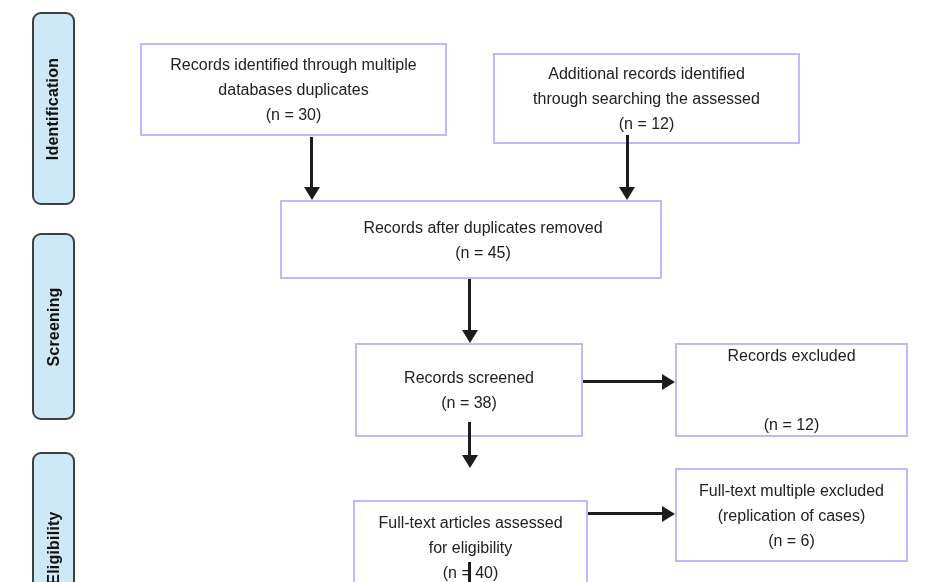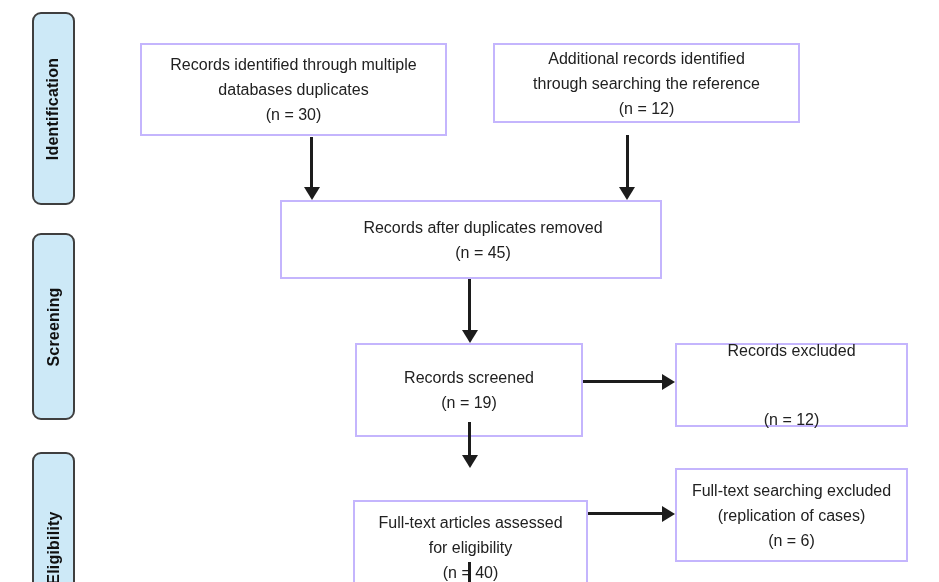--- a/index.html
+++ b/index.html
@@ -93,49 +93,49 @@
   <div class="stage" style="top:452px; height:192px;">
     <span class="stage-text">Eligibility</span>
   </div>
 
   <div class="fbox" style="left:140px; top:43px; width:307px; height:93px;">
     <div class="bline">Records identified through multiple</div>
     <div class="bline">databases duplicates</div>
     <div class="bline">(n = 30)</div>
   </div>
 
-  <div class="fbox" style="left:493px; top:43px; width:307px; height:80px;">
+  <div class="fbox" style="left:493px; top:53px; width:307px; height:91px;">
     <div class="bline">Additional records identified</div>
-    <div class="bline">through searching the reference</div>
+    <div class="bline">through searching the assessed</div>
     <div class="bline">(n = 12)</div>
   </div>
 
   <div class="fbox" style="left:280px; top:200px; width:382px; height:79px;padding-left:24px;">
     <div class="bline">Records after duplicates removed</div>
     <div class="bline">(n = 45)</div>
   </div>
 
   <div class="fbox" style="left:355px; top:343px; width:228px; height:94px;">
     <div class="bline">Records screened</div>
-    <div class="bline">(n = 19)</div>
+    <div class="bline">(n = 38)</div>
   </div>
 
-  <div class="fbox" style="left:675px; top:343px; width:233px; height:84px;gap:44px;">
+  <div class="fbox" style="left:675px; top:343px; width:233px; height:94px;gap:44px;">
     <div class="bline">Records excluded</div>
     <div class="bline">(n = 12)</div>
   </div>
 
   <div class="fbox" style="left:353px; top:468px; width:235px; height:94px;margin-top:32px;">
     <div class="bline">Full-text articles assessed</div>
     <div class="bline">for eligibility</div>
     <div class="bline">(n = 40)</div>
   </div>
 
   <div class="fbox" style="left:675px; top:468px; width:233px; height:94px;">
-    <div class="bline">Full-text searching excluded</div>
+    <div class="bline">Full-text multiple excluded</div>
     <div class="bline">(replication of cases)</div>
     <div class="bline">(n = 6)</div>
   </div>
 
   <div>
     <div class="vline" style="left:310px; top:137px; height:51px;"></div>
     <div class="head-down" style="left:304px; top:187px;"></div>
   </div>
 
   <div>

